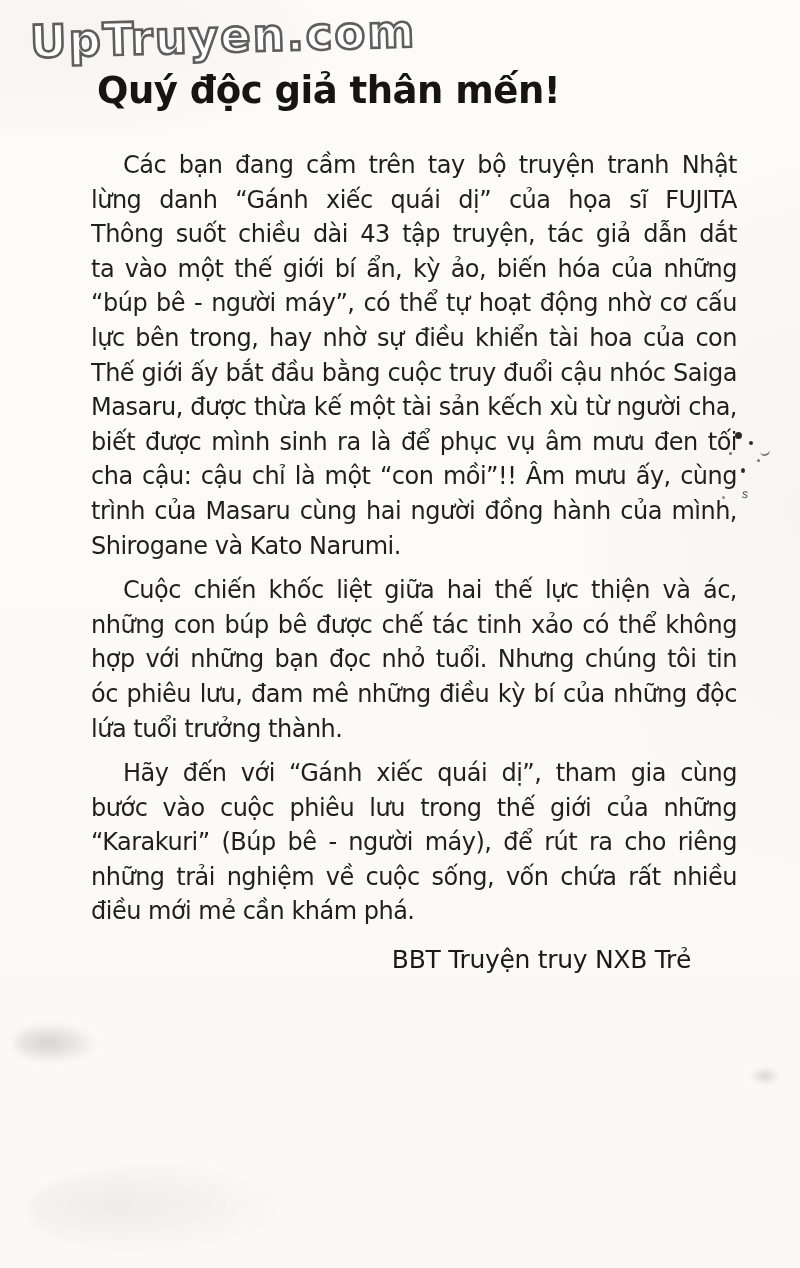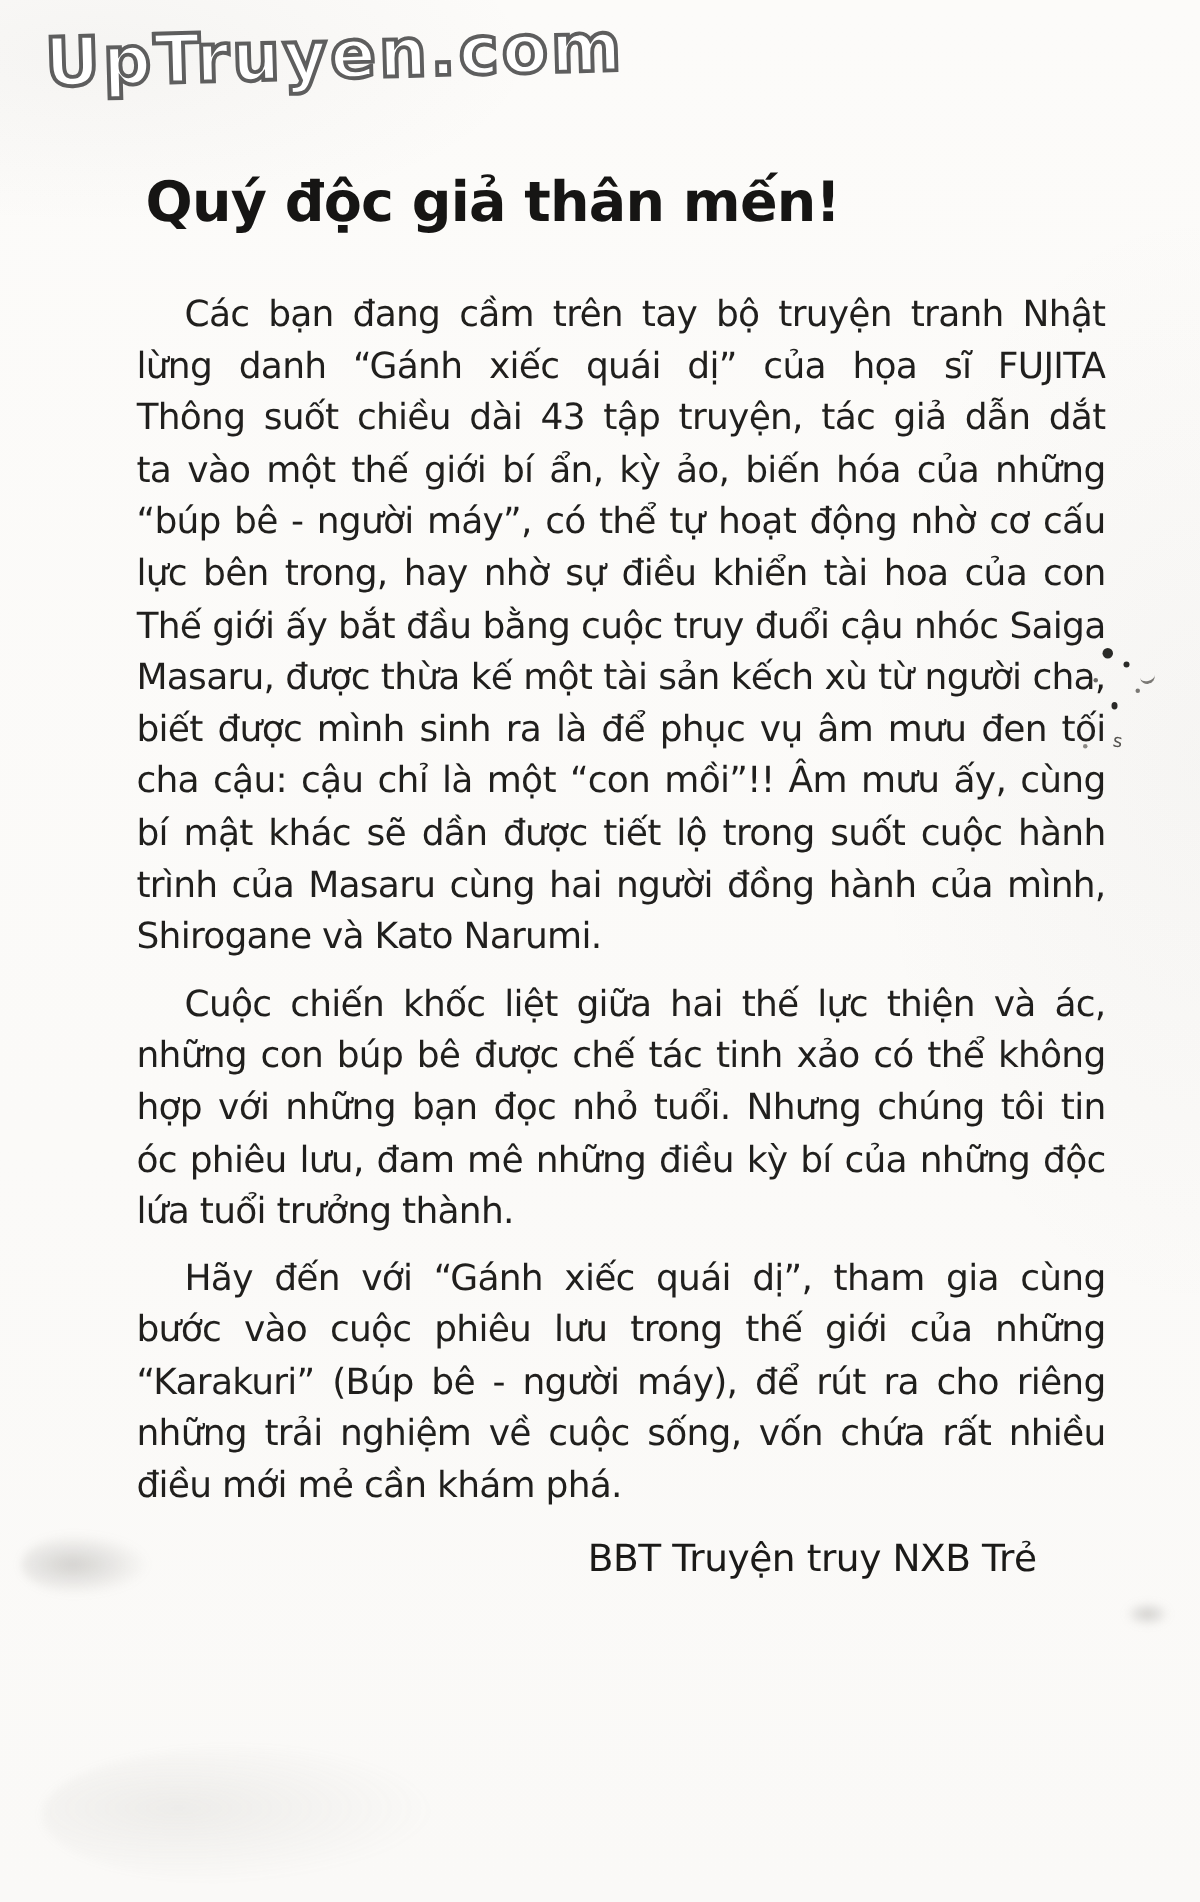--- a/index.html
+++ b/index.html
@@ -27,21 +27,21 @@
     color: #ffffff;
     -webkit-text-stroke: 2.6px #5e5e5e;
     text-shadow: 0 0 1px rgba(90,90,90,0.55);
     transform: rotate(-1.6deg);
     white-space: nowrap;
   }
   .content {
     position: absolute;
     left: 91px; top: 0;
     width: 646px;
-    padding-top: 112px;
+    padding-top: 68px;
     color: #1e1d1b;
   }
   .title {
     margin: 0 0 34px 6px;
     font-size: 37px;
     line-height: 46px;
     font-weight: bold;
     letter-spacing: -0.5px;
     color: #161514;
   }
@@ -125,21 +125,20 @@
           <div class="line para-start">Các bạn đang cầm trên tay bộ truyện tranh Nhật Bản</div>
           <div class="line">lừng danh “Gánh xiếc quái dị” của họa sĩ FUJITA KAZUHIRO.</div>
           <div class="line">Thông suốt chiều dài 43 tập truyện, tác giả dẫn dắt chúng</div>
           <div class="line">ta vào một thế giới bí ẩn, kỳ ảo, biến hóa của những con</div>
           <div class="line">“búp bê - người máy”, có thể tự hoạt động nhờ cơ cấu động</div>
           <div class="line">lực bên trong, hay nhờ sự điều khiển tài hoa của con người.</div>
           <div class="line">Thế giới ấy bắt đầu bằng cuộc truy đuổi cậu nhóc Saiga</div>
           <div class="line">Masaru, được thừa kế một tài sản kếch xù từ người cha, cố</div>
           <div class="line">biết được mình sinh ra là để phục vụ âm mưu đen tối của</div>
           <div class="line">cha cậu: cậu chỉ là một “con mồi”!! Âm mưu ấy, cùng nhiều</div>
-          <div class="line">bí mật khác sẽ dần được tiết lộ trong suốt cuộc hành</div>
           <div class="line">trình của Masaru cùng hai người đồng hành của mình,</div>
           <div class="line para-end">Shirogane và Kato Narumi.</div>
         </div>
         <div class="para">
           <div class="line para-start">Cuộc chiến khốc liệt giữa hai thế lực thiện và ác, giữa</div>
           <div class="line">những con búp bê được chế tác tinh xảo có thể không thích</div>
           <div class="line">hợp với những bạn đọc nhỏ tuổi. Nhưng chúng tôi tin chắc,</div>
           <div class="line">óc phiêu lưu, đam mê những điều kỳ bí của những độc giả</div>
           <div class="line para-end">lứa tuổi trưởng thành.</div>
         </div>

